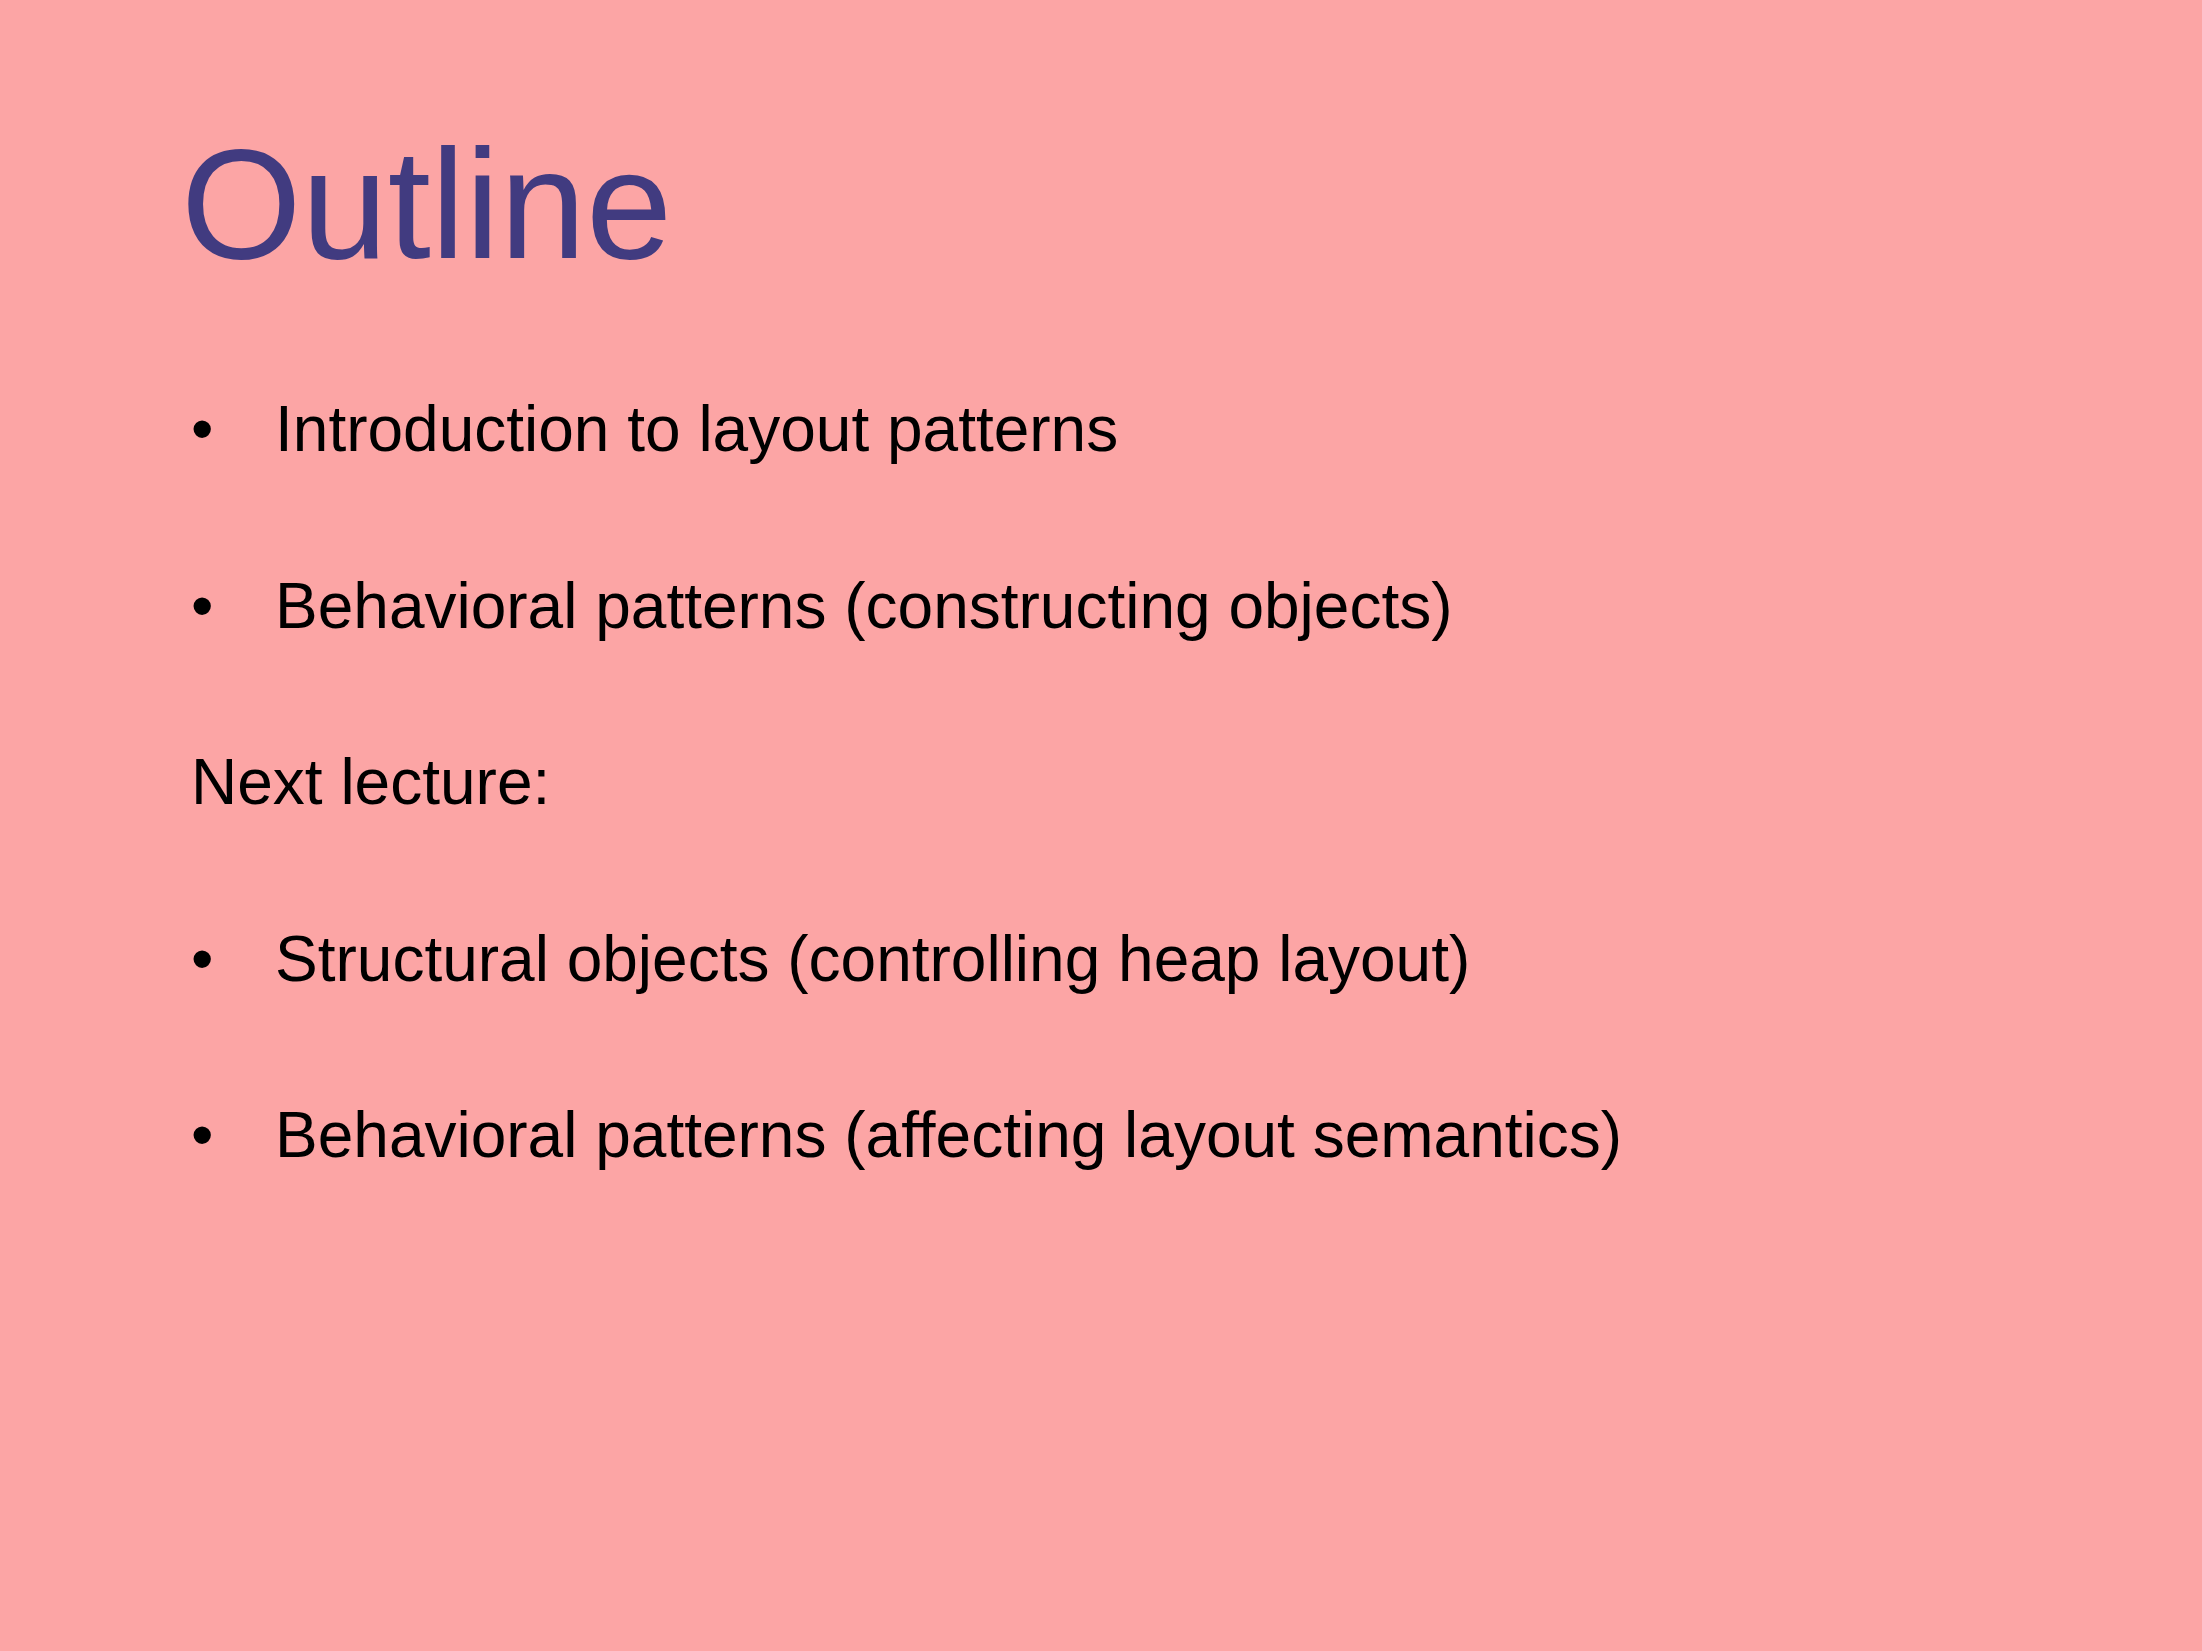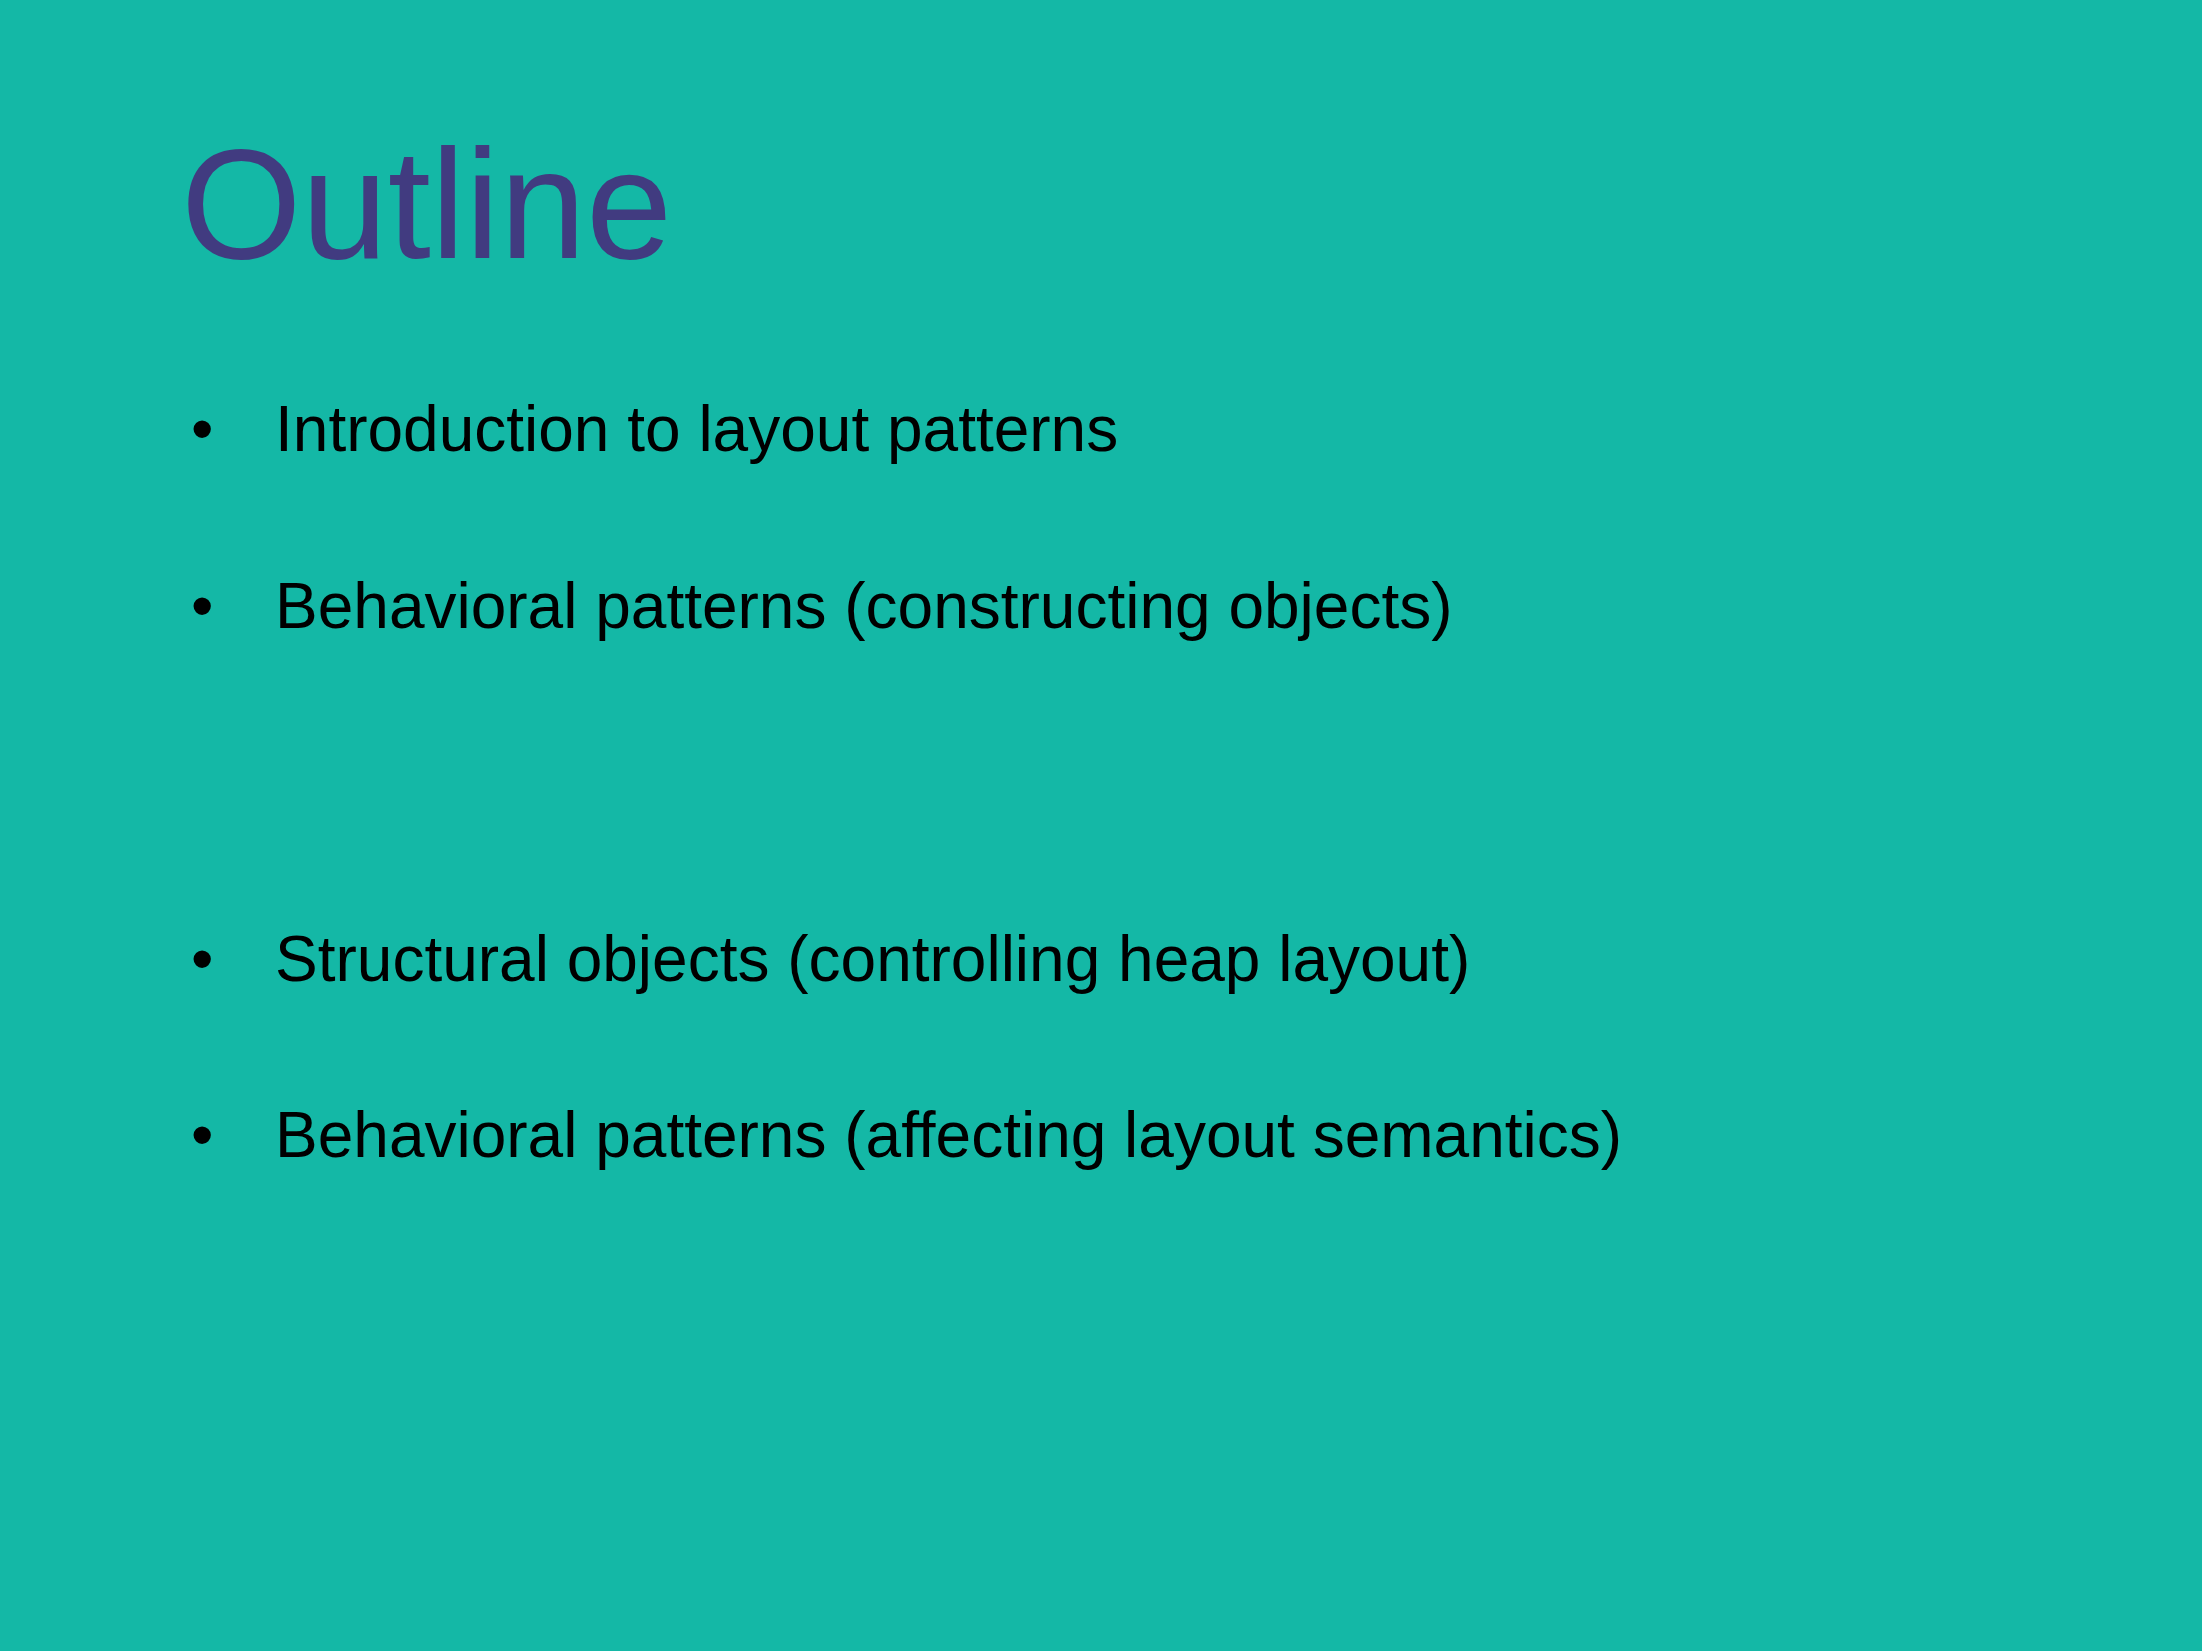--- a/index.html
+++ b/index.html
@@ -52,34 +52,37 @@
     margin-left: 84px;
   }
   .plain-text {
     display: inline-block;
     margin-left: 0;
   }
 </style>
 </head>
 <body>
 
-<div class="slide" style="background: #14b8a6;">
+<div class="slide" style="background: #fca5a5;">
 
   <div class="slide-title" data-bind="slide.title" style="color: rgb(65, 59, 128);">Outline</div>
 
   <div class="content-row row-0" style="color: rgb(0, 0, 0);">
     <span class="bullet-marker" data-bind="slide.bullet_glyph">•</span>
     <span class="bullet-text" data-bind="slide.items.0.text">Introduction to layout patterns</span>
   </div>
 
   <div class="content-row row-1" style="color: rgb(0, 0, 0);">
     <span class="bullet-marker" data-bind="slide.bullet_glyph">•</span>
     <span class="bullet-text" data-bind="slide.items.1.text">Behavioral patterns (constructing objects)</span>
   </div>
 
+  <div class="content-row row-2" style="color: rgb(0, 0, 0);">
+    <span class="plain-text" data-bind="slide.items.2.text">Next lecture:</span>
+  </div>
 
   <div class="content-row row-3" style="color: rgb(0, 0, 0);">
     <span class="bullet-marker" data-bind="slide.bullet_glyph">•</span>
     <span class="bullet-text" data-bind="slide.items.3.text">Structural objects (controlling heap layout)</span>
   </div>
 
   <div class="content-row row-4" style="color: rgb(0, 0, 0);">
     <span class="bullet-marker" data-bind="slide.bullet_glyph">•</span>
     <span class="bullet-text" data-bind="slide.items.4.text">Behavioral patterns (affecting layout semantics)</span>
   </div>

